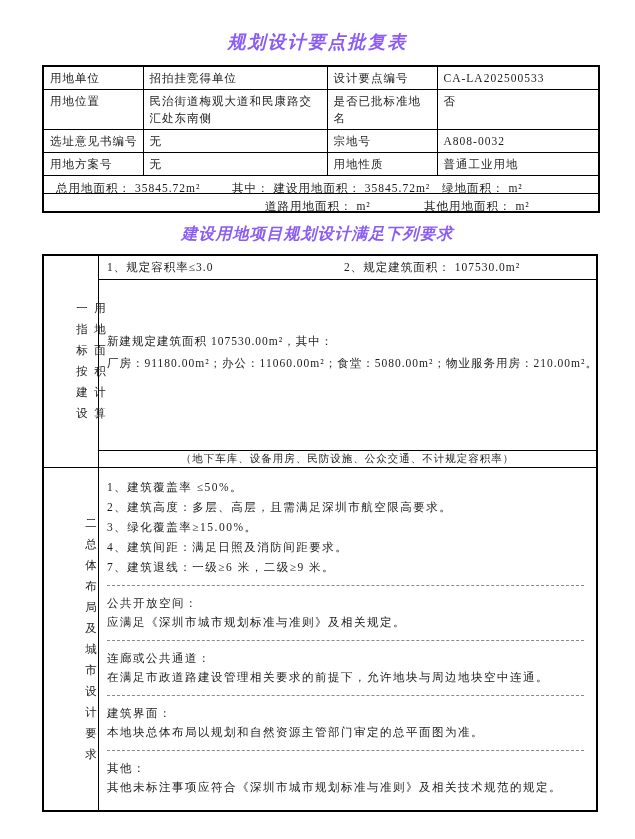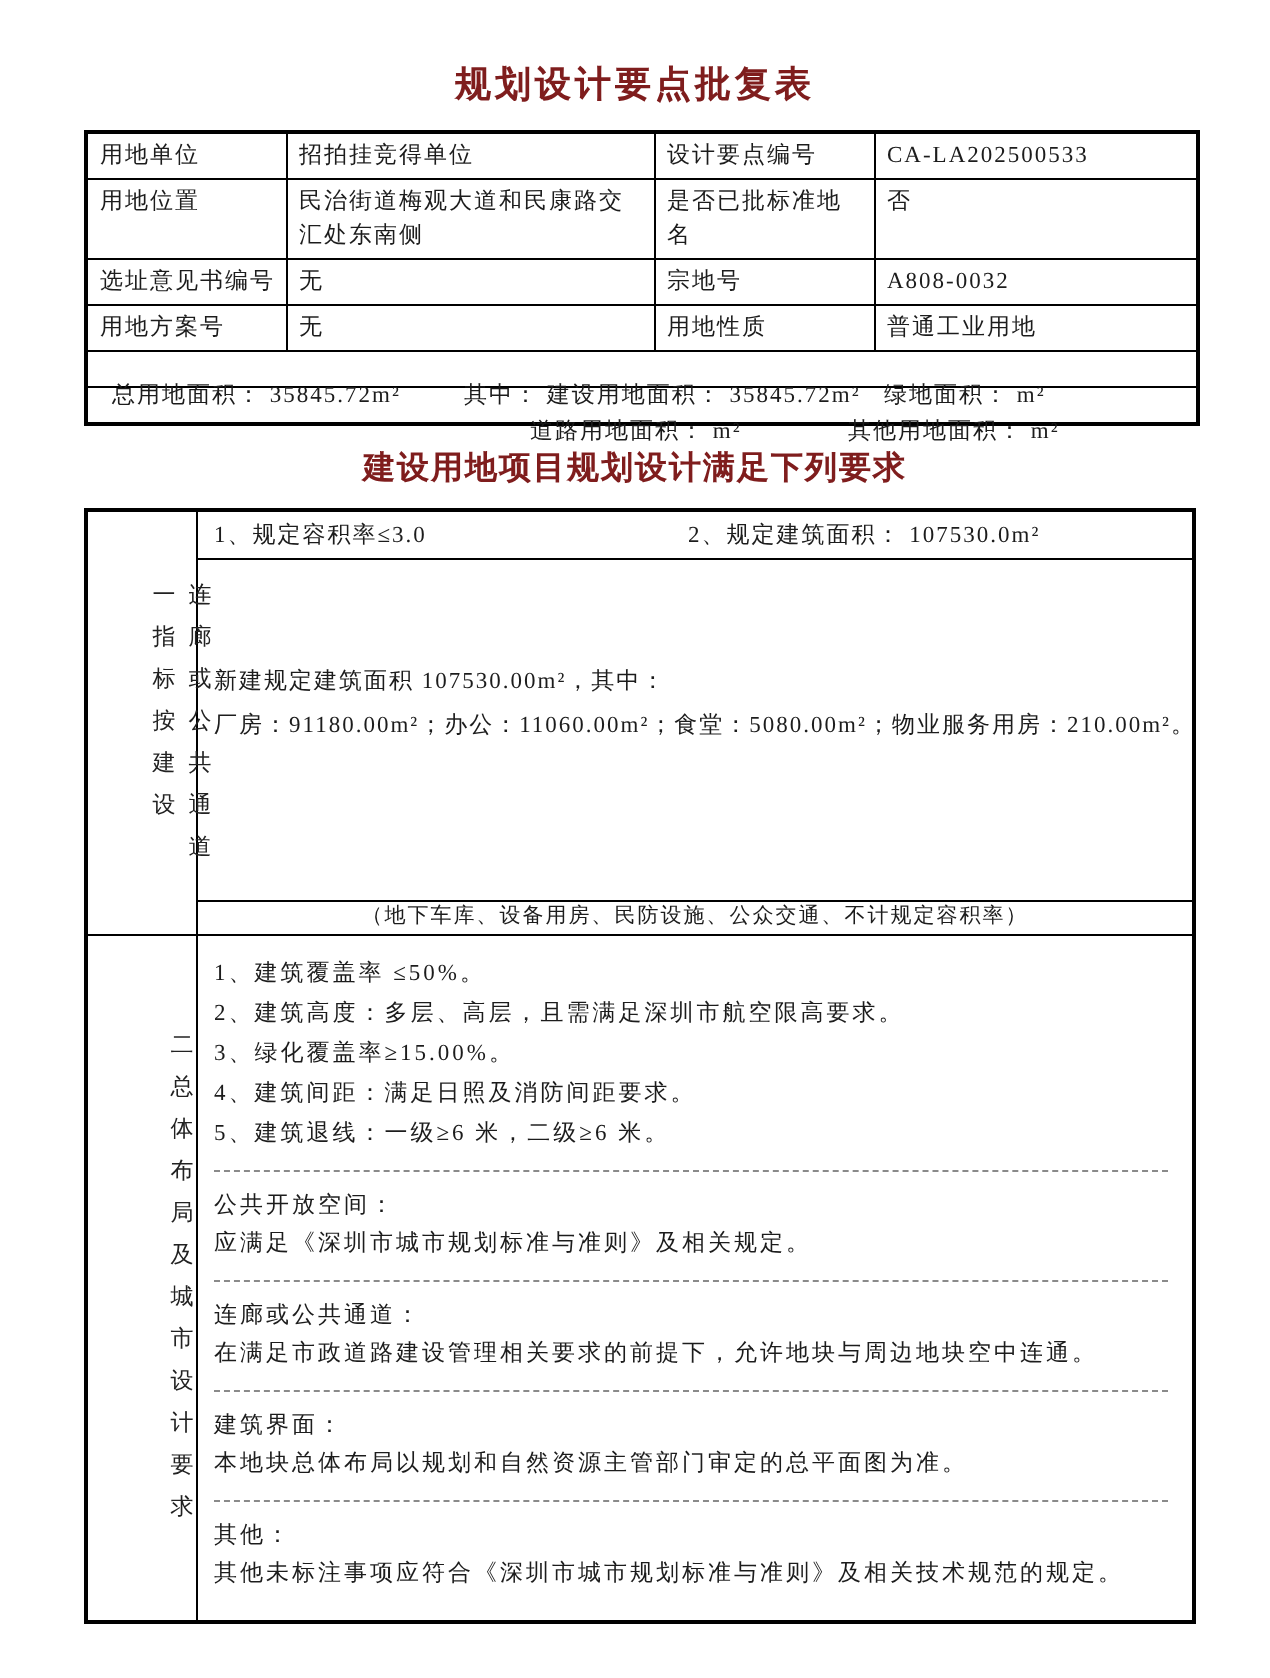--- a/index.html
+++ b/index.html
@@ -8,21 +8,22 @@
     width: 635px; height: 839px; overflow: hidden;
     font-family: "Liberation Serif", "DejaVu Serif", serif;
     color: #1c1c1c;
   }
   .page { position: relative; width: 635px; height: 839px; }
 
   .doc-title {
     margin: 30px 0 11px 0;
     text-align: center;
     font-size: 18px; font-weight: bold; letter-spacing: 2px;
-    color: #7f1d1d;
+    color: #8b5cf6;
+    font-style: italic;
   }
   .doc-title.second { margin: 11px 0 9px 0; font-size: 16px; letter-spacing: 1px; }
 
   
   table.info-table {
     border-collapse: collapse;
     margin-left: 42px;
     width: 556px;
     border: 2px solid #000;
     table-layout: fixed;
@@ -30,21 +31,21 @@
   table.info-table td {
     border: 1px solid #000;
     font-size: 11.5px;
     letter-spacing: 1px;
     padding: 3px 5px 2px 6px;
     vertical-align: top;
     line-height: 17px;
   }
   td.area-row { position: relative; height: 18px; padding: 0; }
   .area-inner { position: relative; width: 100%; height: 100%; }
-  .area-inner span { position: absolute; top: 11px; white-space: nowrap; font-size: 11.5px; letter-spacing: 1px; text-align: center; }
+  .area-inner span { position: absolute; top: 1px; white-space: nowrap; font-size: 11.5px; letter-spacing: 1px; text-align: center; }
 
   
   .req-table {
     margin-left: 42px;
     width: 556px; height: 558px;
     border: 2px solid #000;
     display: flex; flex-direction: column;
     background: #fff;
   }
   .req-section { display: flex; flex-direction: row; }
@@ -161,21 +162,21 @@
     </table>
 
   <div class="doc-title second">建设用地项目规划设计满足下列要求</div>
 
   <div class="req-table">
 
     <div class="req-section section-1">
       <div class="side-cell">
         <div class="vcols">
           <div class="vcol">一指标按建设</div>
-          <div class="vcol">连廊或公共通道</div>
+          <div class="vcol">用地面积计算</div>
         </div>
       </div>
       <div class="section-body">
         <div class="sub-row-a">
           <span class="sub-item-1">1、规定容积率≤3.0</span>
           <span class="sub-item-2">2、规定建筑面积：  107530.0m²</span>
         </div>
         <div class="main-cell">
           <div>新建规定建筑面积 107530.00m²，其中：</div>
           <div>厂房：91180.00m²；办公：11060.00m²；食堂：5080.00m²；物业服务用房：210.00m²。</div>
@@ -186,21 +187,21 @@
 
     <div class="req-section section-2">
       <div class="side-cell">
         <div class="vcol-single">二总体布局及城市设计要求</div>
       </div>
       <div class="section2-content">
         <div class="req-line">1、建筑覆盖率 ≤50%。</div>
         <div class="req-line">2、建筑高度：多层、高层，且需满足深圳市航空限高要求。</div>
         <div class="req-line">3、绿化覆盖率≥15.00%。</div>
         <div class="req-line">4、建筑间距：满足日照及消防间距要求。</div>
-        <div class="req-line">5、建筑退线：一级≥6 米，二级≥6 米。</div>
+        <div class="req-line">7、建筑退线：一级≥6 米，二级≥9 米。</div>
 
         <div class="dashed-divider"></div>
         <div class="block-heading">公共开放空间：</div>
         <div class="block-text">应满足《深圳市城市规划标准与准则》及相关规定。</div>
 
         <div class="dashed-divider"></div>
         <div class="block-heading">连廊或公共通道：</div>
         <div class="block-text">在满足市政道路建设管理相关要求的前提下，允许地块与周边地块空中连通。</div>
 
         <div class="dashed-divider"></div>

